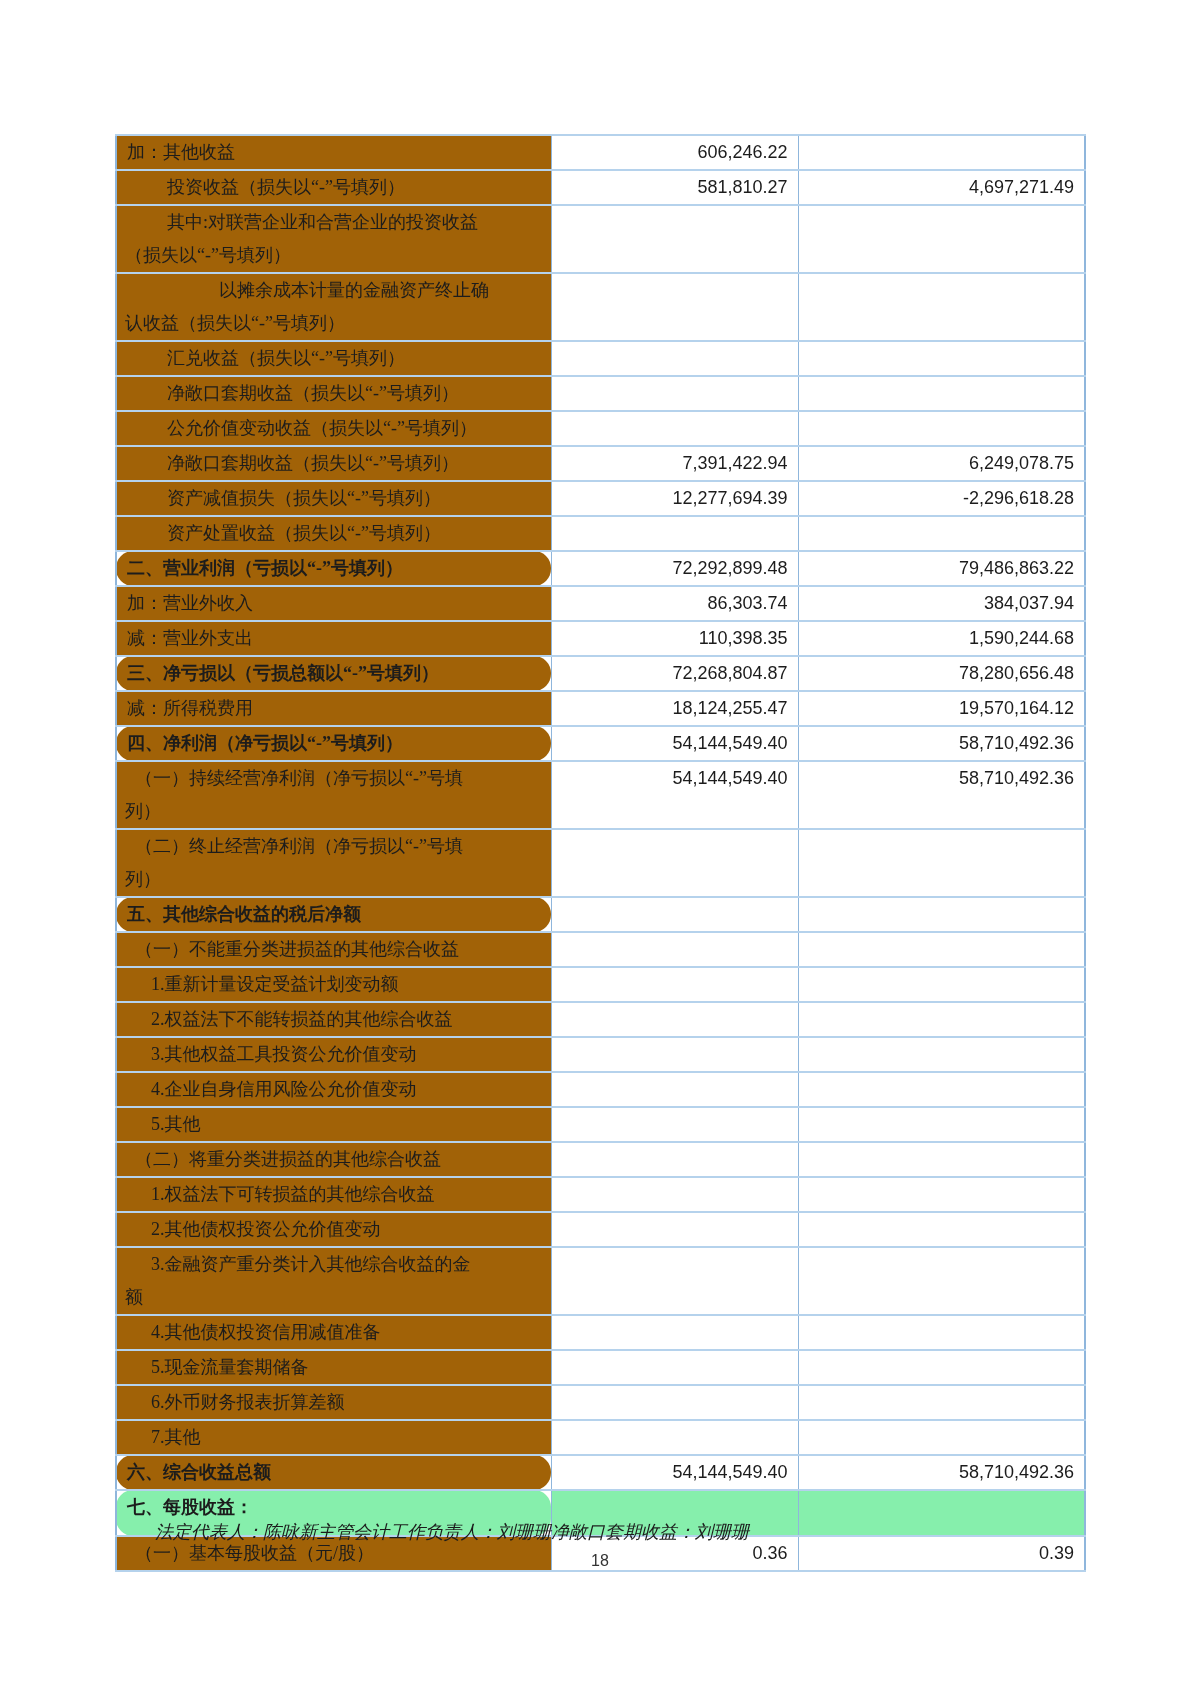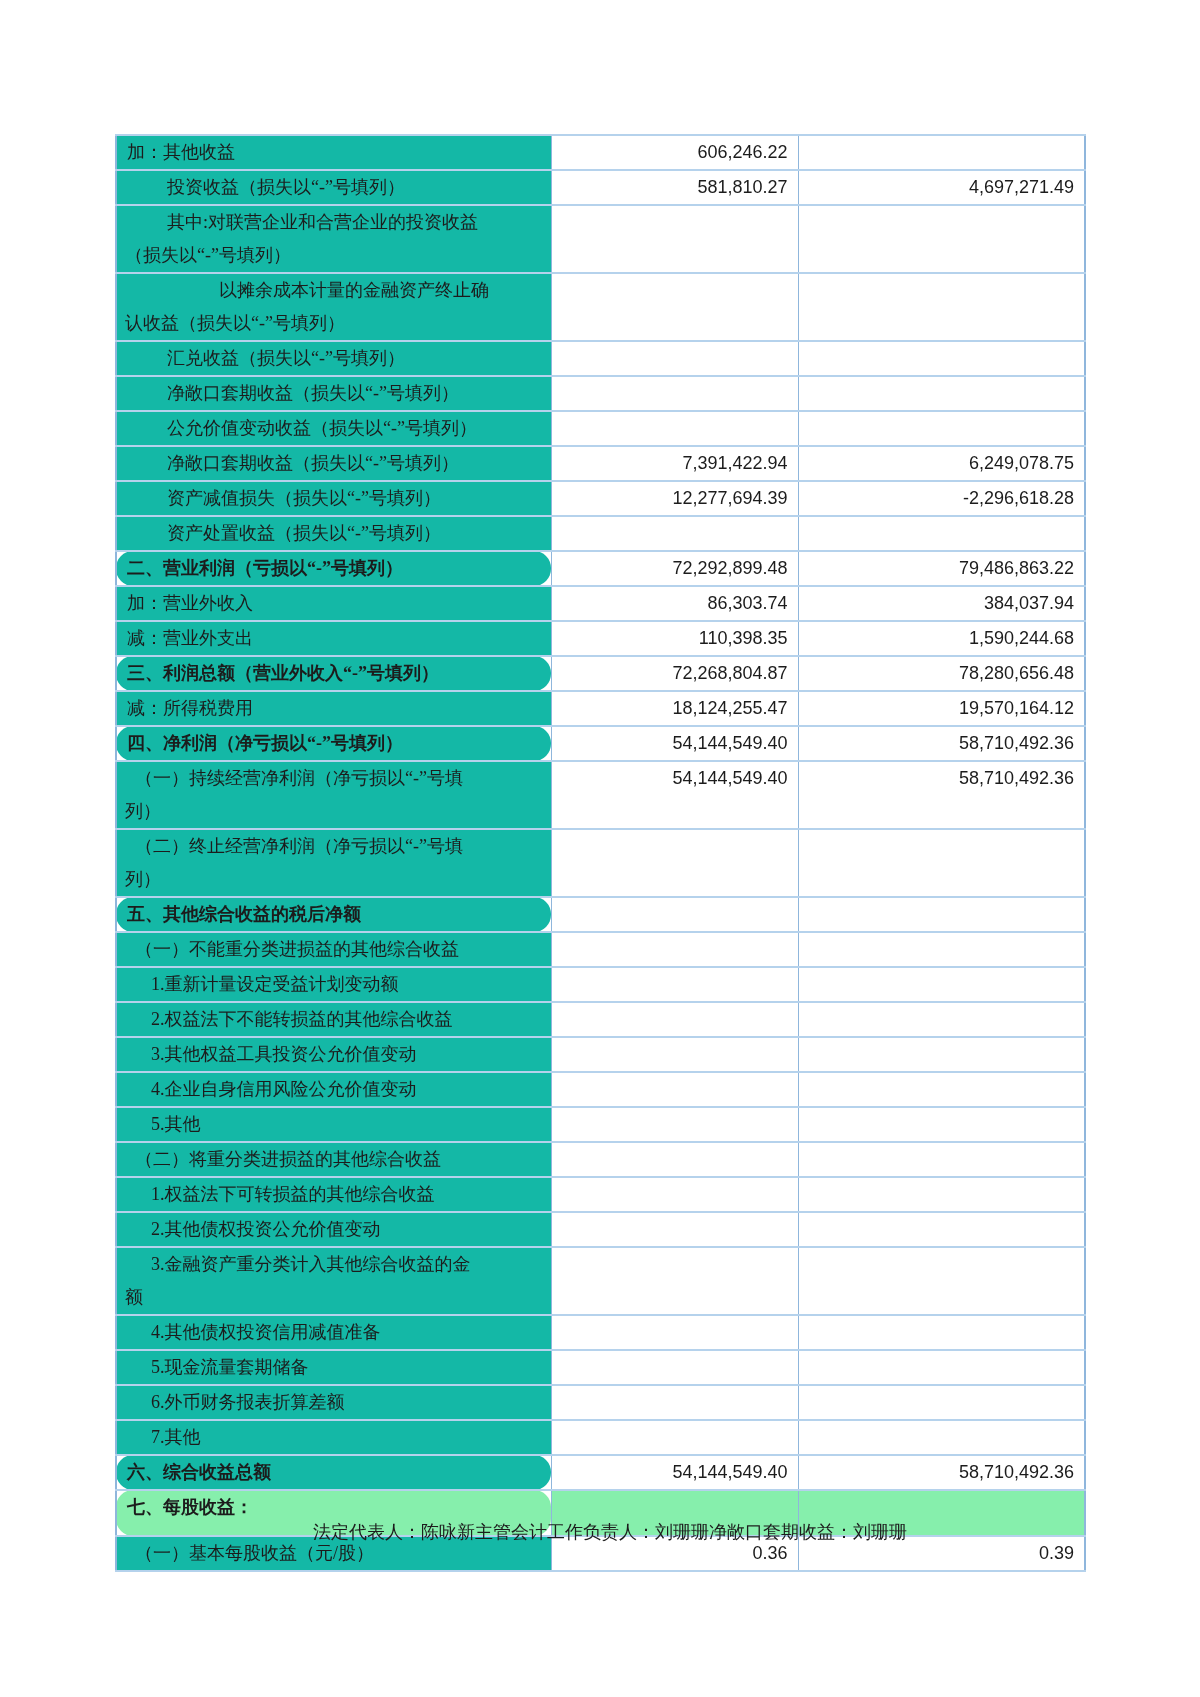--- a/index.html
+++ b/index.html
@@ -14,39 +14,39 @@
     border:2px solid #8fb6dc;
   }
   col.c1{width:435px;} col.c2{width:247px;} col.c3{width:287px;}
   td{
     border-left:1px solid #8fb6dc;border-right:1px solid #8fb6dc;
     border-top:2px solid #b5d2ec;border-bottom:2px solid #b5d2ec;
     font-size:18px;line-height:33px;vertical-align:top;
     padding:0;overflow:hidden;
   }
   td.c-label{
-    background:#14b8a6;padding:0 6px 0 8px;white-space:pre-wrap;
+    background:#a16207;padding:0 6px 0 8px;white-space:pre-wrap;
   }
   td.num{
     text-align:right;padding:0 10px 0 4px;
     font-family:"Liberation Sans","DejaVu Sans",sans-serif;
     background:#ffffff;
   }
   tr.bold td.c-label{font-weight:bold;border-radius:17px;}
   tr.hdr td{background:#86efac;height:44px;}
   tr.ind0 td.c-label{text-indent:2px;}
   tr.ind1 td.c-label{text-indent:10px;}
   tr.ind2 td.c-label{text-indent:26px;}
   tr.ind3 td.c-label{text-indent:42px;}
   tr.ind4 td.c-label{text-indent:94px;}
   .footer{
     position:absolute;left:115px;top:1516px;width:886px;
-    display:flex;justify-content:flex-end;
+    display:flex;justify-content:flex-start;
     padding:0 0 0 0;box-sizing:border-box;
-    font-size:18px;line-height:33px;
+    font-size:18px;line-height:33px;font-style:italic;
   }
   .footer .f-pad-l{width:40px;flex:none;}
   .footer .f-pad-r{width:94px;flex:none;}
   .pagenum{
     position:absolute;left:0;top:1552px;width:1200px;text-align:center;
     font-family:"Liberation Sans","DejaVu Sans",sans-serif;
     font-size:16px;color:#333;
   }
 </style>
 </head>
@@ -122,21 +122,21 @@
       <td class="c-label">加：营业外收入</td>
       <td class="num c-v1">86,303.74</td>
       <td class="num c-v2">384,037.94</td>
     </tr>
         <tr class="ind0">
       <td class="c-label">减：营业外支出</td>
       <td class="num c-v1">110,398.35</td>
       <td class="num c-v2">1,590,244.68</td>
     </tr>
         <tr class="ind0 bold">
-      <td class="c-label">三、利润总额（营业外收入“-”号填列）</td>
+      <td class="c-label">三、净亏损以（亏损总额以“-”号填列）</td>
       <td class="num c-v1">72,268,804.87</td>
       <td class="num c-v2">78,280,656.48</td>
     </tr>
         <tr class="ind0">
       <td class="c-label">减：所得税费用</td>
       <td class="num c-v1">18,124,255.47</td>
       <td class="num c-v2">19,570,164.12</td>
     </tr>
         <tr class="ind0 bold">
       <td class="c-label">四、净利润（净亏损以“-”号填列）</td>
@@ -250,14 +250,15 @@
   </table>
 
   <div class="footer">
     <span class="f-pad-l"></span>
     <span>法定代表人：陈咏新</span>
     <span>主管会计工作负责人：刘珊珊</span>
     <span>净敞口套期收益：刘珊珊</span>
     <span class="f-pad-r"></span>
   </div>
 
+  <div class="pagenum">18</div>
 
 </div>
 
 </body></html>

